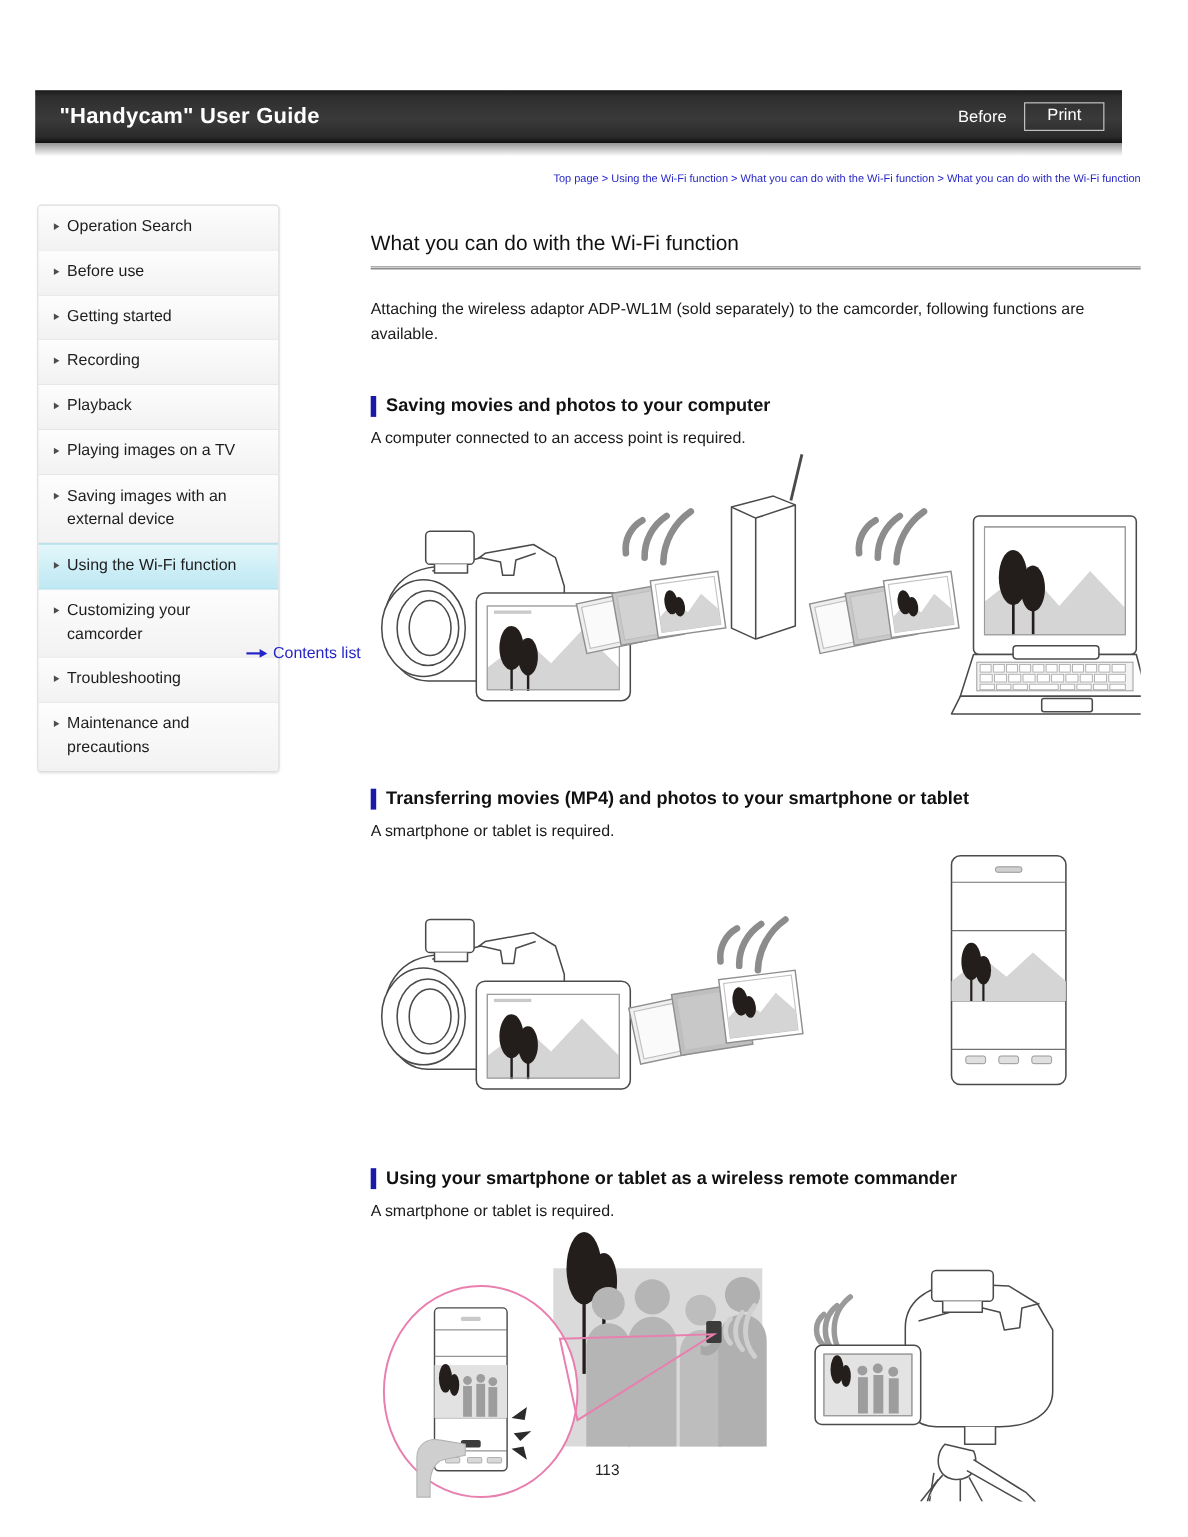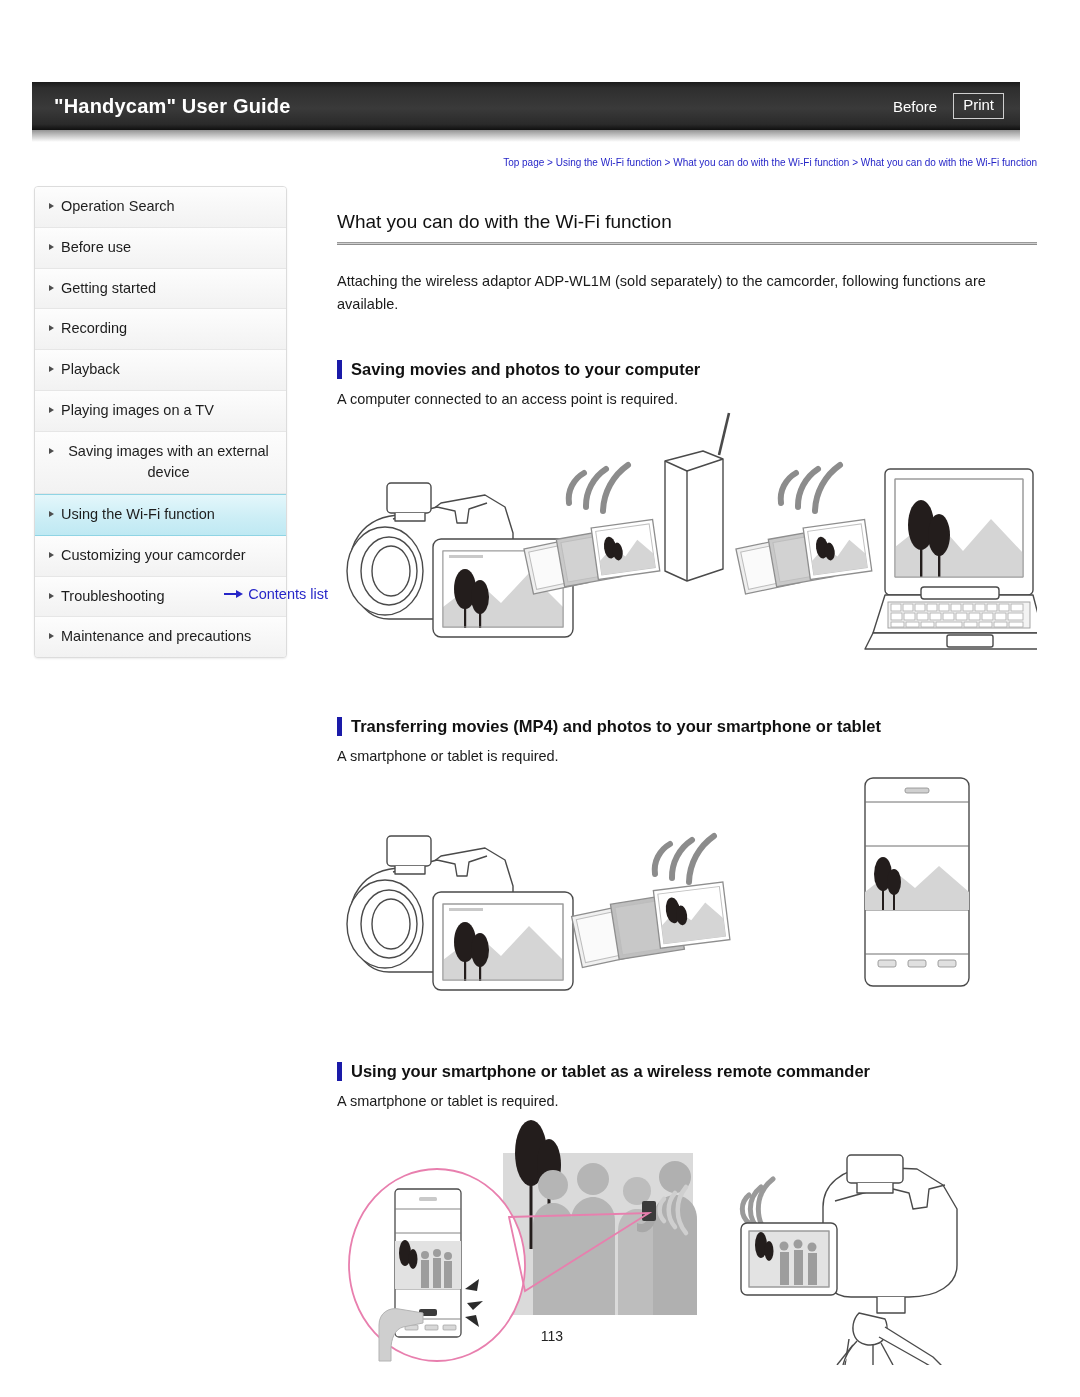--- a/index.html
+++ b/index.html
@@ -42,37 +42,36 @@
   .header-right { display: flex; align-items: center; gap: 16px; }
   .search-link {
     color: #ffffff;
     font-size: 15px;
     cursor: pointer;
   }
   .print-btn {
     color: #ffffff;
     font-size: 15px;
     border: 1px solid #cfcfcf;
-    padding: 3px 9px 4px;
+    padding: 3px 20px 4px;
     line-height: 1.1;
     background: transparent;
     cursor: pointer;
   }
 
   
   .sidebar {
     position: absolute;
     left: 34px; top: 186px;
-    width: 253px;
+    width: 220px;
     background: #fbfbfb;
     border: 1px solid #dcdcdc;
     border-radius: 4px;
     box-shadow: 0 1px 2px rgba(0,0,0,0.08);
     overflow: hidden;
-    text-align: center;
   }
   .nav-item {
     display: flex;
     align-items: flex-start;
     gap: 7px;
     padding: 9px 10px 9px 14px;
     font-size: 14.5px;
     color: #1d1d1d;
     border-bottom: 1px solid #e6e6e6;
     background: linear-gradient(to bottom, #fdfdfd, #f2f2f2);

